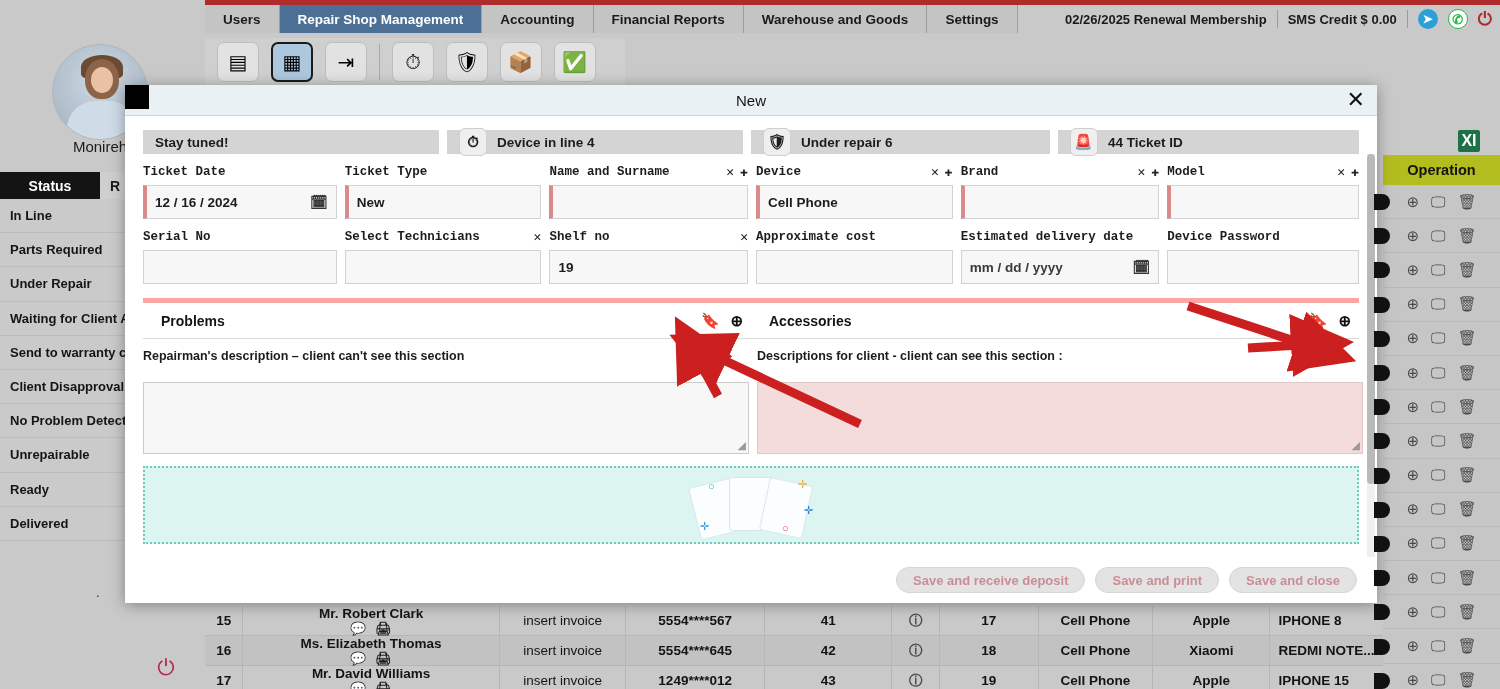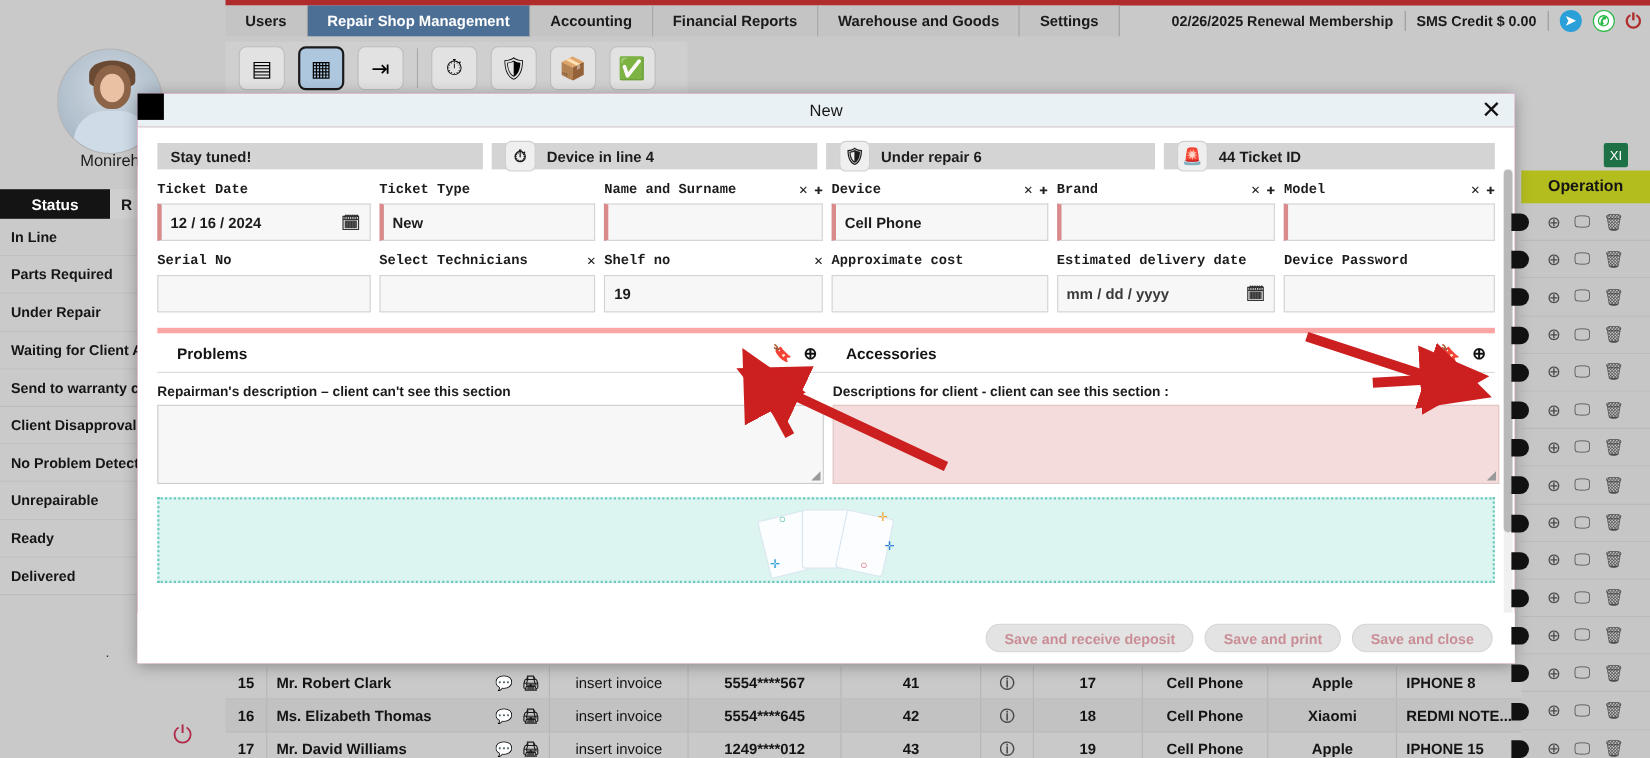--- a/index.html
+++ b/index.html
@@ -106,55 +106,55 @@
   .status-dots { position:absolute; left:96px; top:585px; font-size:13px; color:#333; letter-spacing:2px;}
 
   
   .op-head {
     position: absolute; left: 1383px; top: 155px; width: 117px; height: 30px;
     background: #b4bd1e; color: #141414; font-size: 14.5px; font-weight: bold;
     display: flex; align-items: center; justify-content: center;
   }
   .excel-ico {
     position:absolute; left:1458px; top:130px; width:22px; height:22px;
-    background:#1e7145; color:#fff; font-size:12px; font-weight:normal;
+    background:#1e7145; color:#fff; font-size:16px; font-weight:bold;
     display:flex; align-items:center; justify-content:center; border-radius:2px;
   }
 
   
   .op-rows { position:absolute; left:1383px; top:185px; width:117px; }
   .op-row { height:34.2px; border-bottom:1px solid #b9b9b9; background:#c6c6c6;
      display:flex; align-items:center; justify-content:center; gap:12px;
      color:#4a4a4a; font-size:15px; }
   .half-dot { position:absolute; left:1374px; width:16px; height:16px;
      background:#111; border-radius: 0 50% 50% 0; }
 
   
   .btable { position: absolute; left: 205px; top: 606px; width: 1178px; }
   .btrow { display: flex; height: 30px; align-items: center;
      border-bottom: 1px solid #b6b6b6; font-size: 13.5px; font-weight:bold; color:#141414; }
   .btrow:nth-child(odd){ background:#c9c9c9; }
   .btrow:nth-child(even){ background:#c2c2c2; }
   .bc { display:flex; align-items:center; height:100%; border-right:1px solid #b6b6b6; padding:0 8px; }
   .bc.c-idx  { width: 40px; justify-content:center; }
-  .bc.c-name { width: 275px; justify-content:space-between; }
+  .bc.c-name { width: 275px; justify-content:flex-start;flex-direction:column; }
   .bc.c-inv  { width: 135px; justify-content:center; font-weight:normal; }
   .bc.c-phone{ width: 148px; justify-content:center; }
   .bc.c-n1   { width: 136px; justify-content:center; }
   .bc.c-info { width: 50px;  justify-content:center; color:#4a4a4a; }
   .bc.c-n2   { width: 105px; justify-content:center; }
   .bc.c-dev  { width: 122px; justify-content:center; }
   .bc.c-brand{ width: 125px; justify-content:center; }
   .bc.c-model{ width: 120px; justify-content:flex-start; border-right:none; }
   .rowicons { display:flex; gap:8px; color:#1d1d1d; font-size:13px; }
 
   
   .modal-shadow {
     position:absolute; left:125px; top:85px; width:1252px; height:518px;
-    background:#ec4899; box-shadow: 0 2px 14px rgba(0,0,0,.35);
+    background:#b91c1c; box-shadow: 0 2px 14px rgba(0,0,0,.35);
   }
   .modal-title {
     position:absolute; left:0; top:0; width:100%; height:30px;
     background:#eaf1f5; display:flex; align-items:center; justify-content:center;
     font-size:15px; color:#141414;
   }
   .modal-blackbox { position:absolute; left:0; top:0; width:24px; height:24px; background:#000; }
   .modal-close { position:absolute; right:12px; top:3px; font-size:22px; color:#111; line-height:24px; }
   .modal-body { position:absolute; left:0; top:30px; width:100%; height:488px; background:#fff;
      border-top:1px solid #d4d4d4; padding: 14px 18px 0 18px; }
@@ -196,21 +196,21 @@
   .sec {
     display:flex; align-items:center; justify-content:space-between;
     height:36px; font-size:14px; font-weight:bold; color:#141414;
     border-bottom:1px solid #d9d9d9; padding:0 8px 0 18px;
   }
   .sec.left { width: 608px; }
   .sec.right { width: 608px; }
   .secicons { display:flex; align-items:center; gap:10px; font-size:15px; color:#111; }
 
   .ta-wrap { display:flex; margin-top:10px; gap:8px; }
-  .ta-col { display:flex; flex-direction:column; }
+  .ta-col { display:flex; flex-direction:column;gap:14px; }
   .ta-label { font-size:12.5px; font-weight:bold; color:#1c1c1c; }
   .ta {
     margin-top:5px; height:72px; border:1px solid #cccccc; position:relative;
   }
   .ta.grey { width: 606px; background:#f7f7f7; }
   .ta.pink { width: 606px; background:#f4dcdc; border-color:#e2c6c6; }
   .ta .grip { position:absolute; right:2px; bottom:1px; font-size:11px; color:#9a9a9a; }
 
   
   .dropzone {

